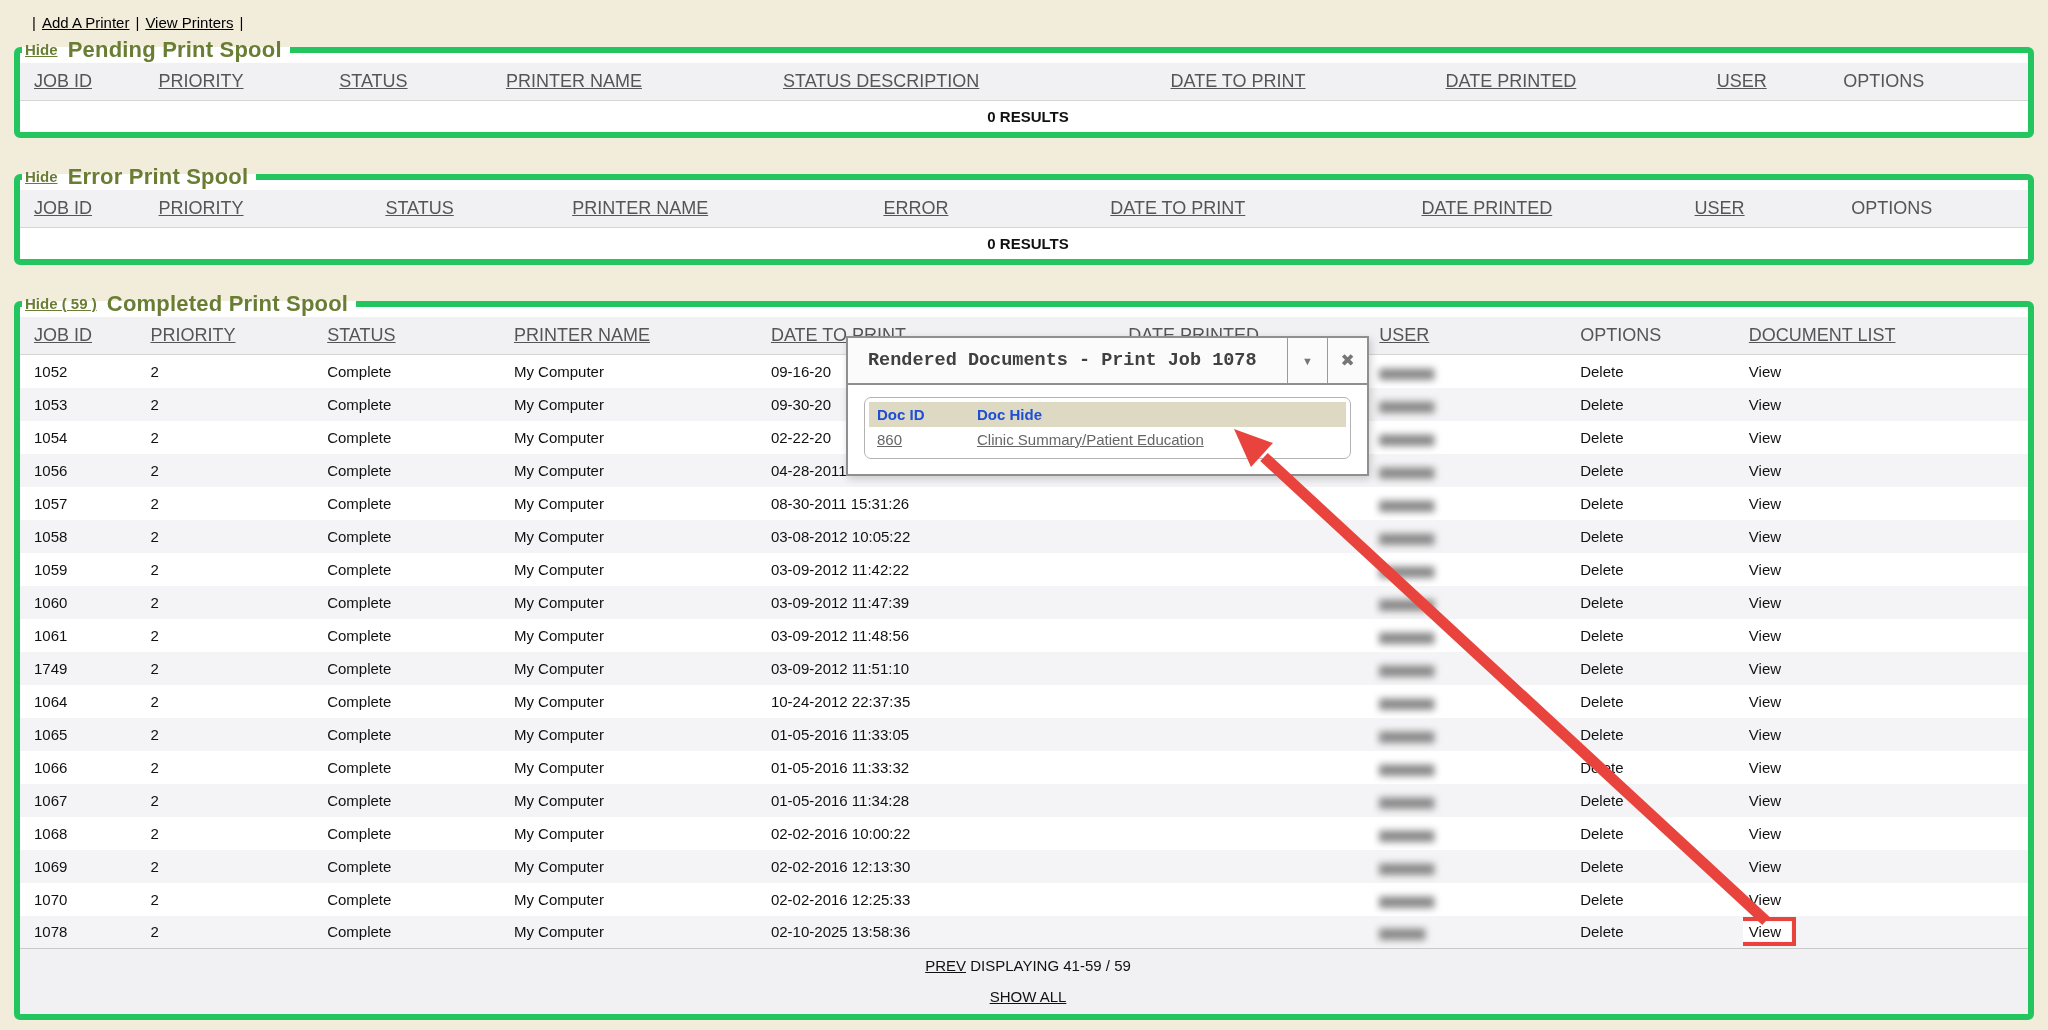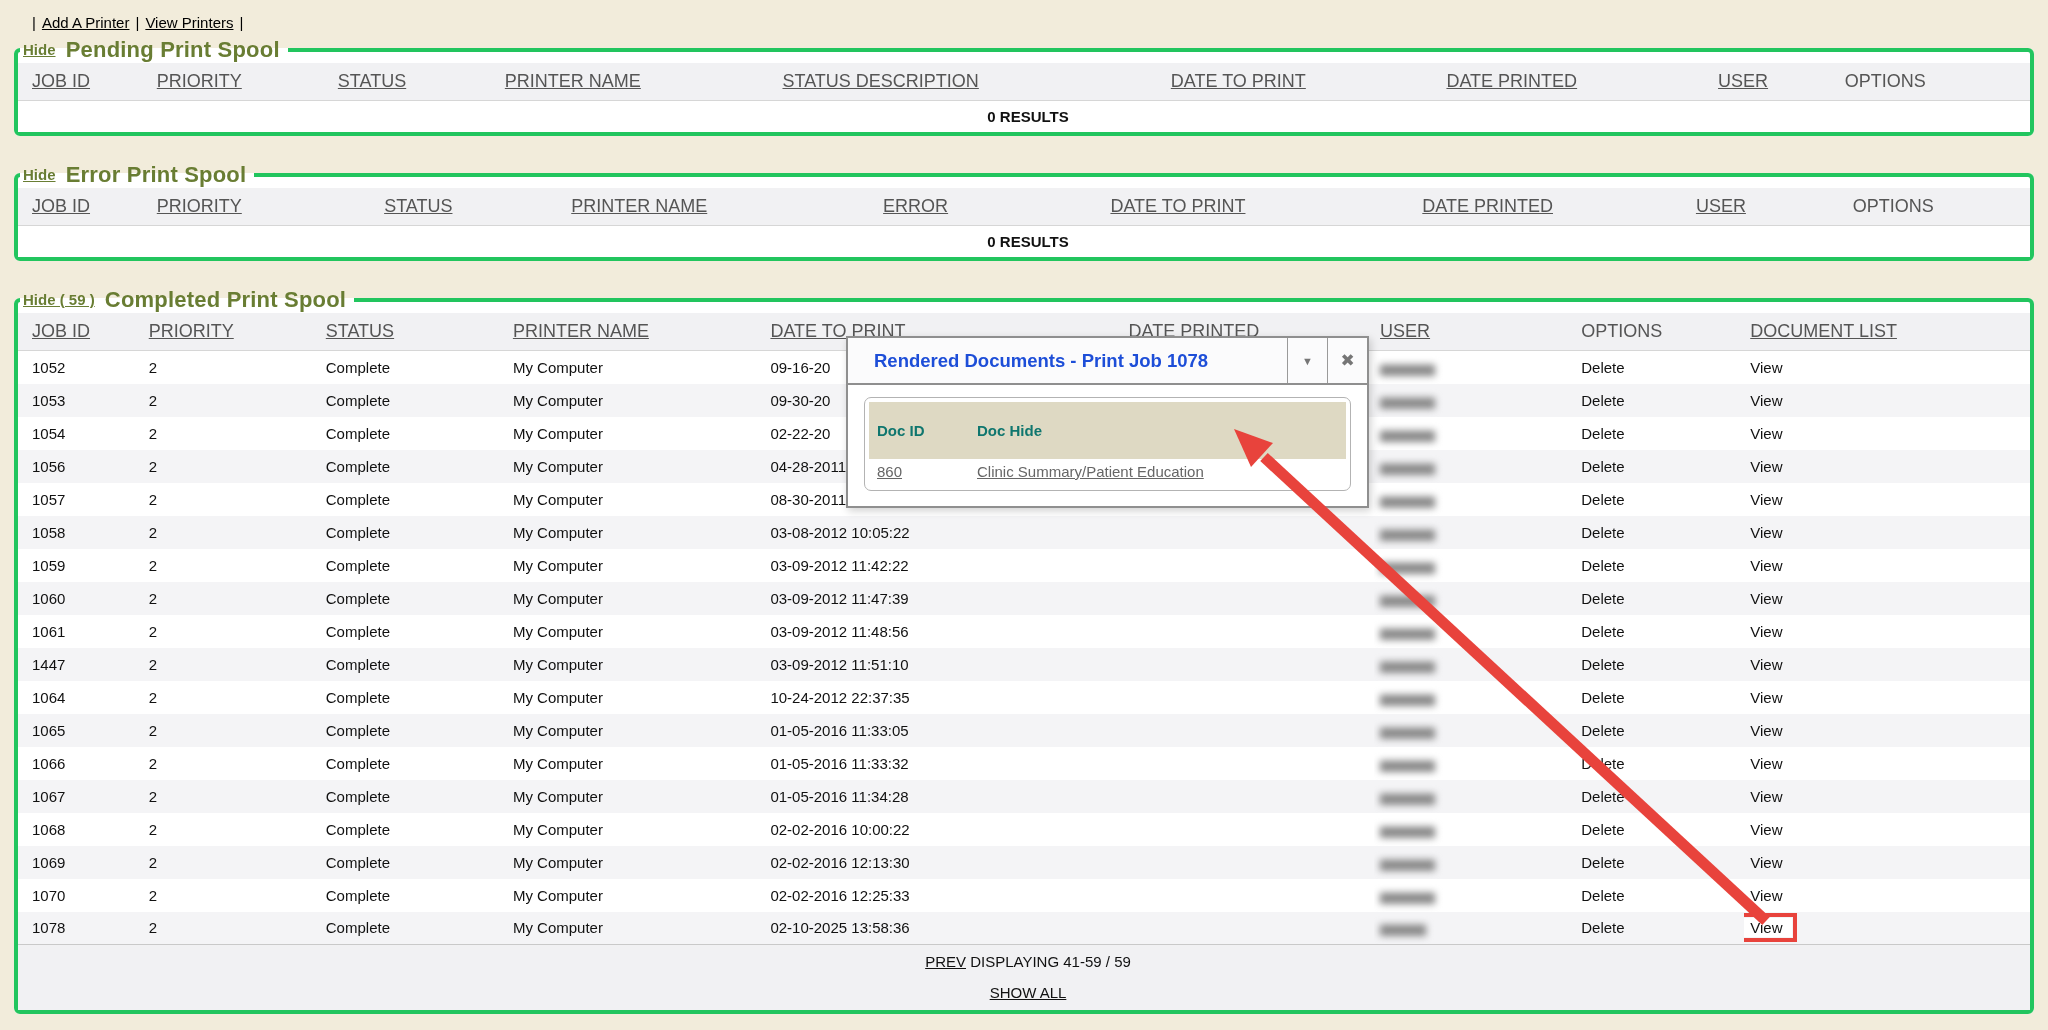--- a/index.html
+++ b/index.html
@@ -12,21 +12,21 @@
   .page{position:relative;width:2048px;height:1030px;}
   .content{padding:10px 14px 0 14px;}
 
   
   .top-nav{padding:4px 0 6px 18px;font-size:15px;}
   .top-nav a{color:#000;text-decoration:underline;margin:0 6px;cursor:pointer;}
   .top-nav .sep{color:#000;}
 
   
   fieldset.section{
-    border:4px solid #22c55e;border-radius:6px;
+    border:6px solid #22c55e;border-radius:6px;
     margin:0 0 26px 0;padding:0;background:#fff;
   }
   fieldset.section legend{
     margin-left:2px;padding:0 8px 0 3px;
   }
   .hide-link{
     color:#697d33;font-weight:bold;font-size:15px;
     text-decoration:underline;cursor:pointer;vertical-align:2px;
   }
   .section-title{
@@ -76,38 +76,38 @@
   .popup{
     position:absolute;left:846px;top:336px;width:519px;z-index:10;
     background:#fff;border:2px solid #8f8f8f;
     box-shadow:2px 3px 8px rgba(0,0,0,.18);
   }
   .popup-titlebar{
     display:flex;align-items:stretch;height:45px;
     background:#fbfbfc;border-bottom:2px solid #8f8f8f;
   }
   .popup-title{
-    flex:1;display:flex;align-items:center;padding-left:26px;
-    font-size:18.5px;font-weight:bold;color:#1d4ed8;white-space:nowrap;
+    flex:1;display:flex;align-items:center;padding-left:20px;
+    font-size:18.5px;font-weight:bold;color:#404040;white-space:nowrap;font-family:Liberation Mono, monospace;
   }
   .popup-btn{
     width:39px;display:flex;align-items:center;justify-content:center;
     border-left:1px solid #9a9a9a;color:#767676;cursor:pointer;
     background:#fbfbfc;
   }
   .popup-btn.collapse{font-size:11px;}
   .popup-btn.close{font-size:17px;font-weight:bold;}
   .popup-body{padding:12px 16px 15px 16px;background:#fff;}
   .doc-box{
     border:1px solid #b3b3b3;border-radius:7px;padding:4px;background:#fff;
   }
   table.doc-table{width:100%;border-collapse:collapse;}
   table.doc-table th{
     background:#ded9c3;text-align:left;font-size:15px;font-weight:bold;
-    color:#0f766e;padding:20px 8px;
+    color:#1d4ed8;padding:4px 8px;
   }
   table.doc-table td{padding:4px 8px 6px 8px;font-size:15px;}
   table.doc-table td a{color:#666;text-decoration:underline;cursor:pointer;}
   .doc-col-id{width:84px;}
 
   
   svg.overlay{
     position:absolute;left:0;top:0;z-index:20;pointer-events:none;
   }
 </style>
@@ -321,21 +321,21 @@
               <td>2</td>
               <td>Complete</td>
               <td>My Computer</td>
               <td>03-09-2012 11:48:56</td>
               <td></td>
               <td><span class="blur">▆▆▆▆▆▆</span></td>
               <td><span class="action">Delete</span></td>
               <td><span class="action">View</span></td>
             </tr>
             <tr>
-              <td>1447</td>
+              <td>1749</td>
               <td>2</td>
               <td>Complete</td>
               <td>My Computer</td>
               <td>03-09-2012 11:51:10</td>
               <td></td>
               <td><span class="blur">▆▆▆▆▆▆</span></td>
               <td><span class="action">Delete</span></td>
               <td><span class="action">View</span></td>
             </tr>
             <tr>

